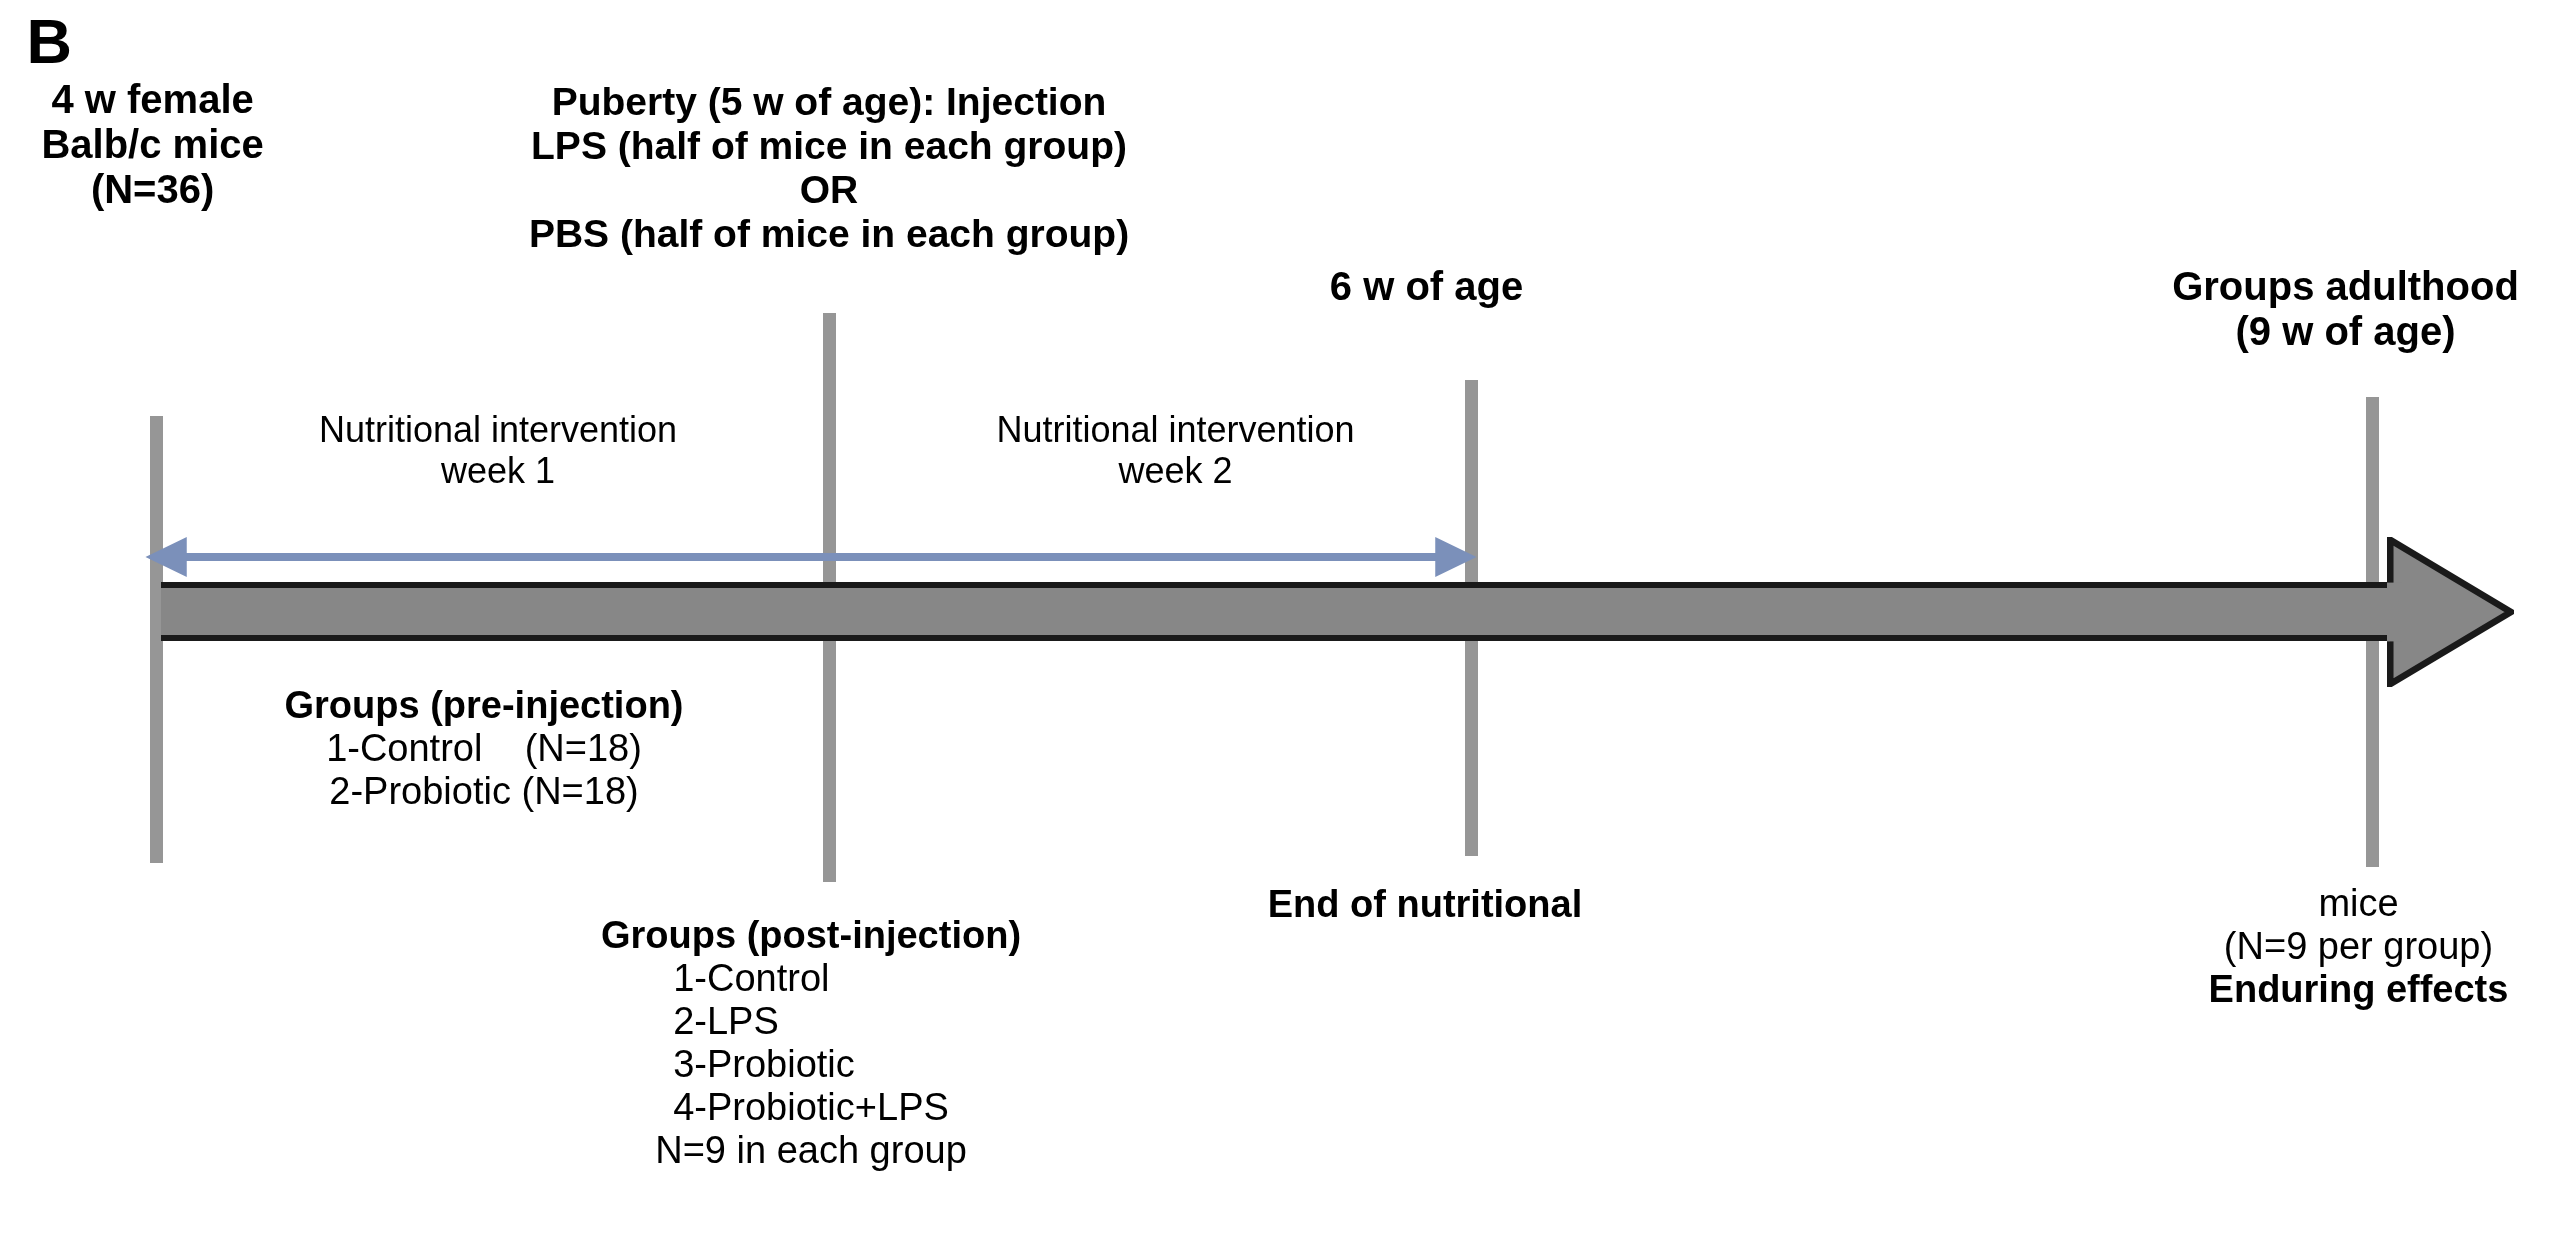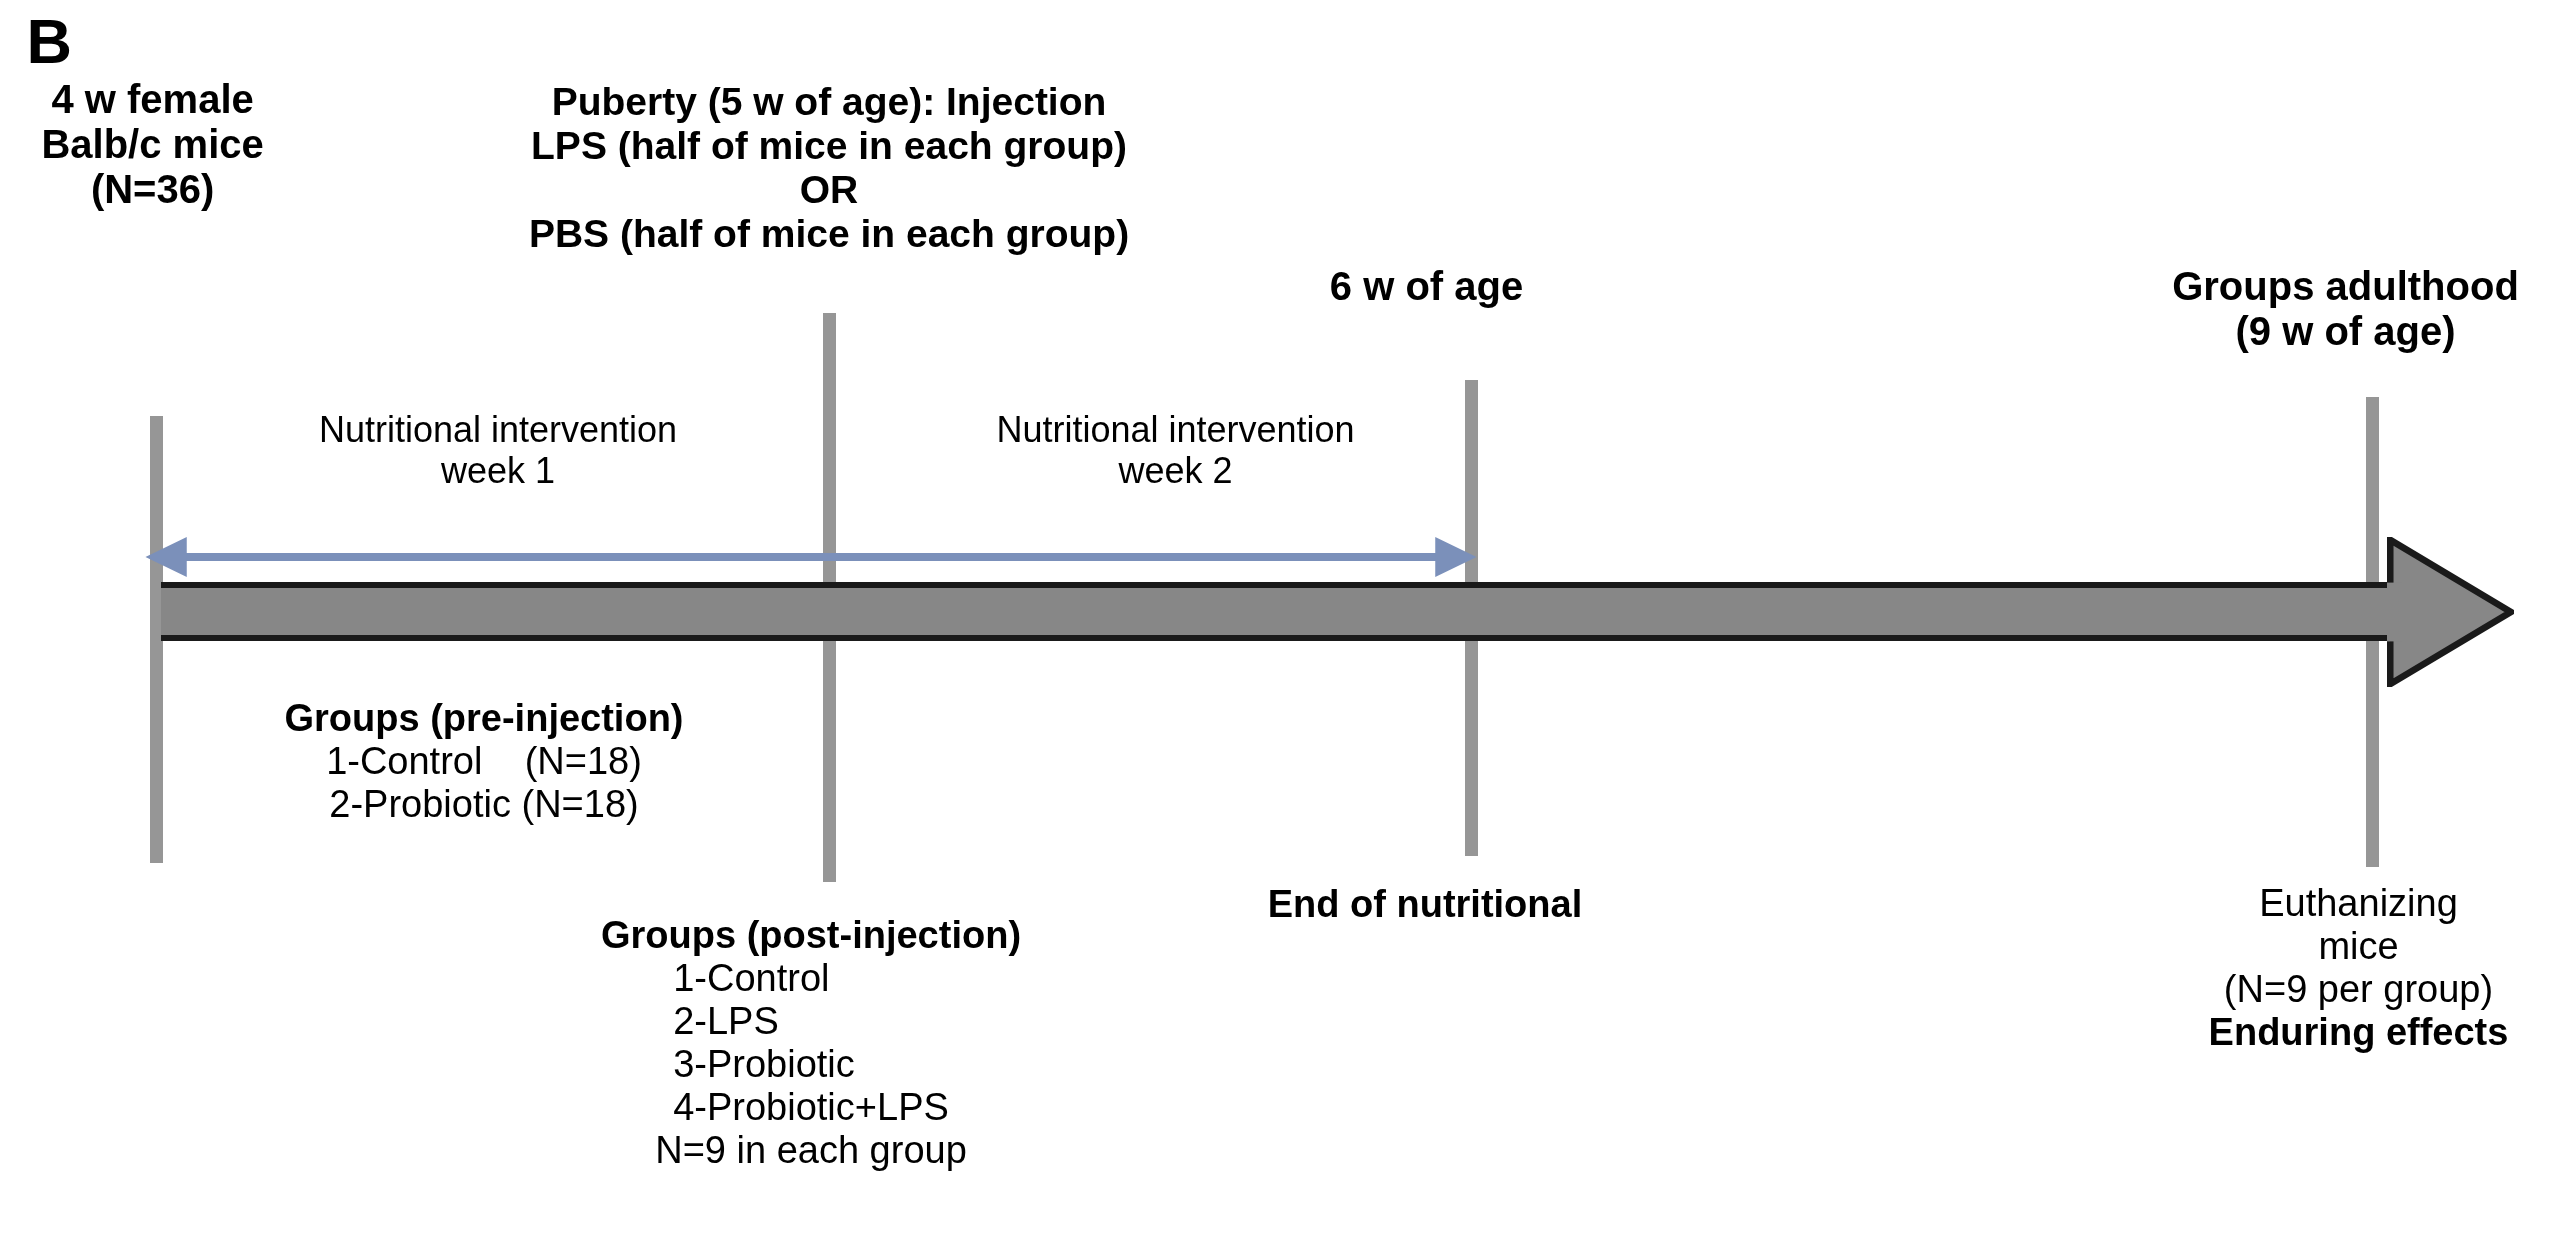--- a/index.html
+++ b/index.html
@@ -50,21 +50,21 @@
 
   
   #label-adulthood{ left:2115px; top:264px; width:461px; font-size:40px; font-weight:bold; }
 
   
   #label-week1{ left:170px; top:410px; width:656px; font-size:36px; }
   
   #label-week2{ left:851px; top:410px; width:649px; font-size:36px; }
 
   
-  #label-pre{ left:193px; top:684px; width:582px; font-size:38px;margin-top:13px; }
+  #label-pre{ left:193px; top:684px; width:582px; font-size:38px; }
   #label-pre .hd{ display:block; font-weight:bold; }
   #label-pre .it{ display:block; font-weight:normal; white-space:pre; }
 
   
   #label-post{ left:516px; top:914px; width:590px; font-size:38px; }
   #label-post .hd{ display:block; font-weight:bold; }
   #label-post .items{ display:inline-block; text-align:left; }
   #label-post .it{ display:block; font-weight:normal; }
   #label-post .tail{ display:block; font-weight:normal;text-align:center; }
 
@@ -143,18 +143,17 @@
     <span class="it">4-Probiotic+LPS</span>
   </span>
   <span class="tail">N=9 in each group</span>
 </div>
 
 <div class="abs tblock" id="label-end">
   <span style="display:block">End of nutritional</span>
 </div>
 
 <div class="abs tblock" id="label-euth">
-  <span class="it">Euthanizing</span>
   <span class="it">mice</span>
   <span class="it">(N=9 per group)</span>
   <span class="bl">Enduring effects</span>
 </div>
 
 
 </body></html>

